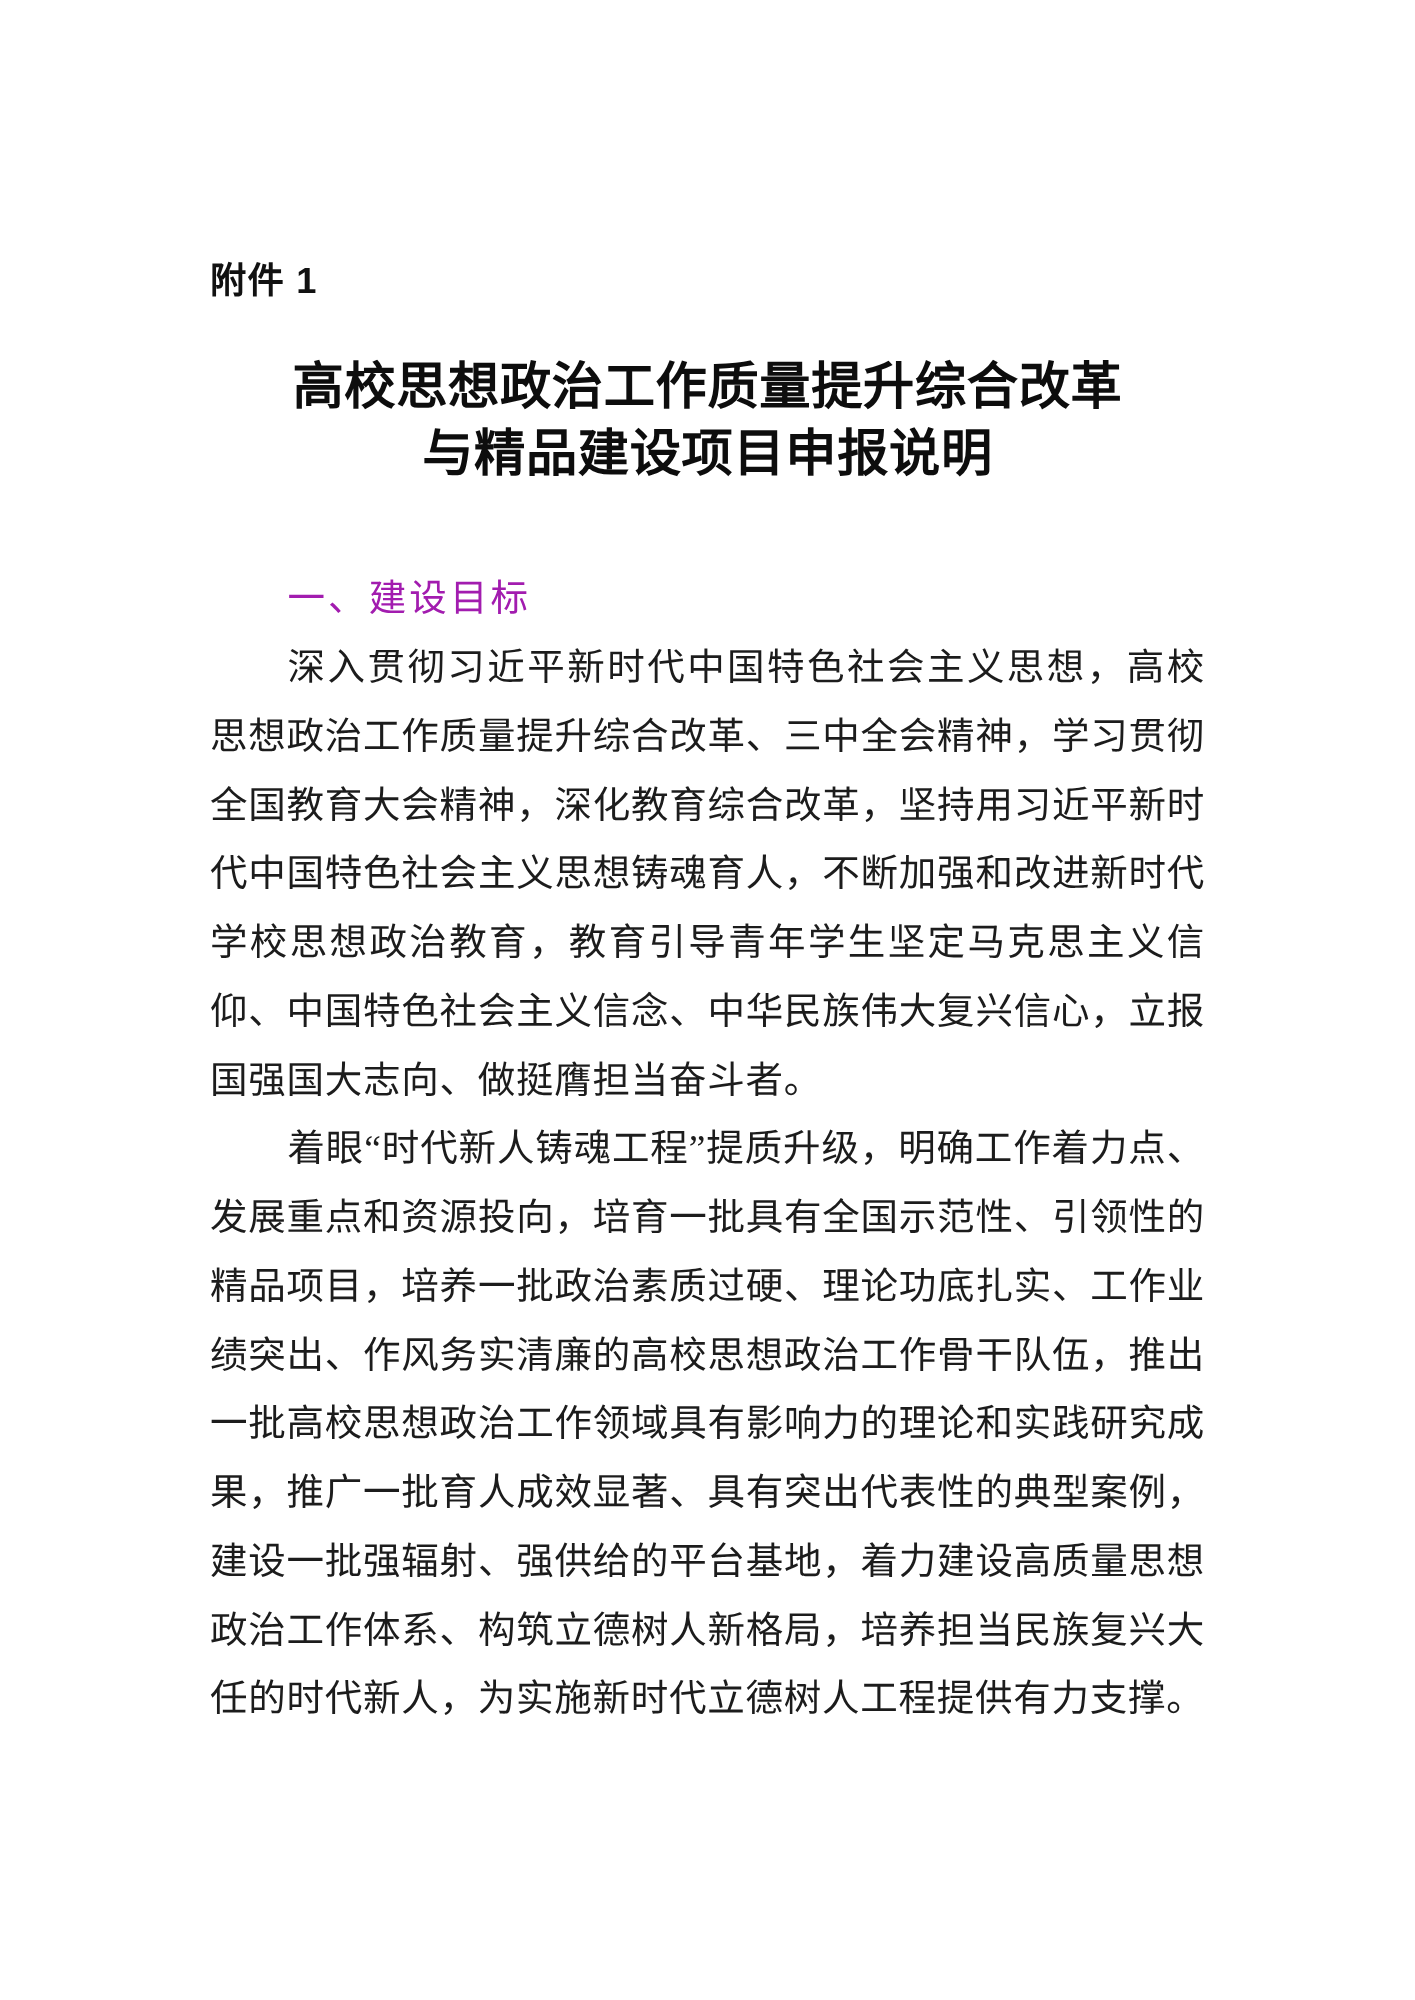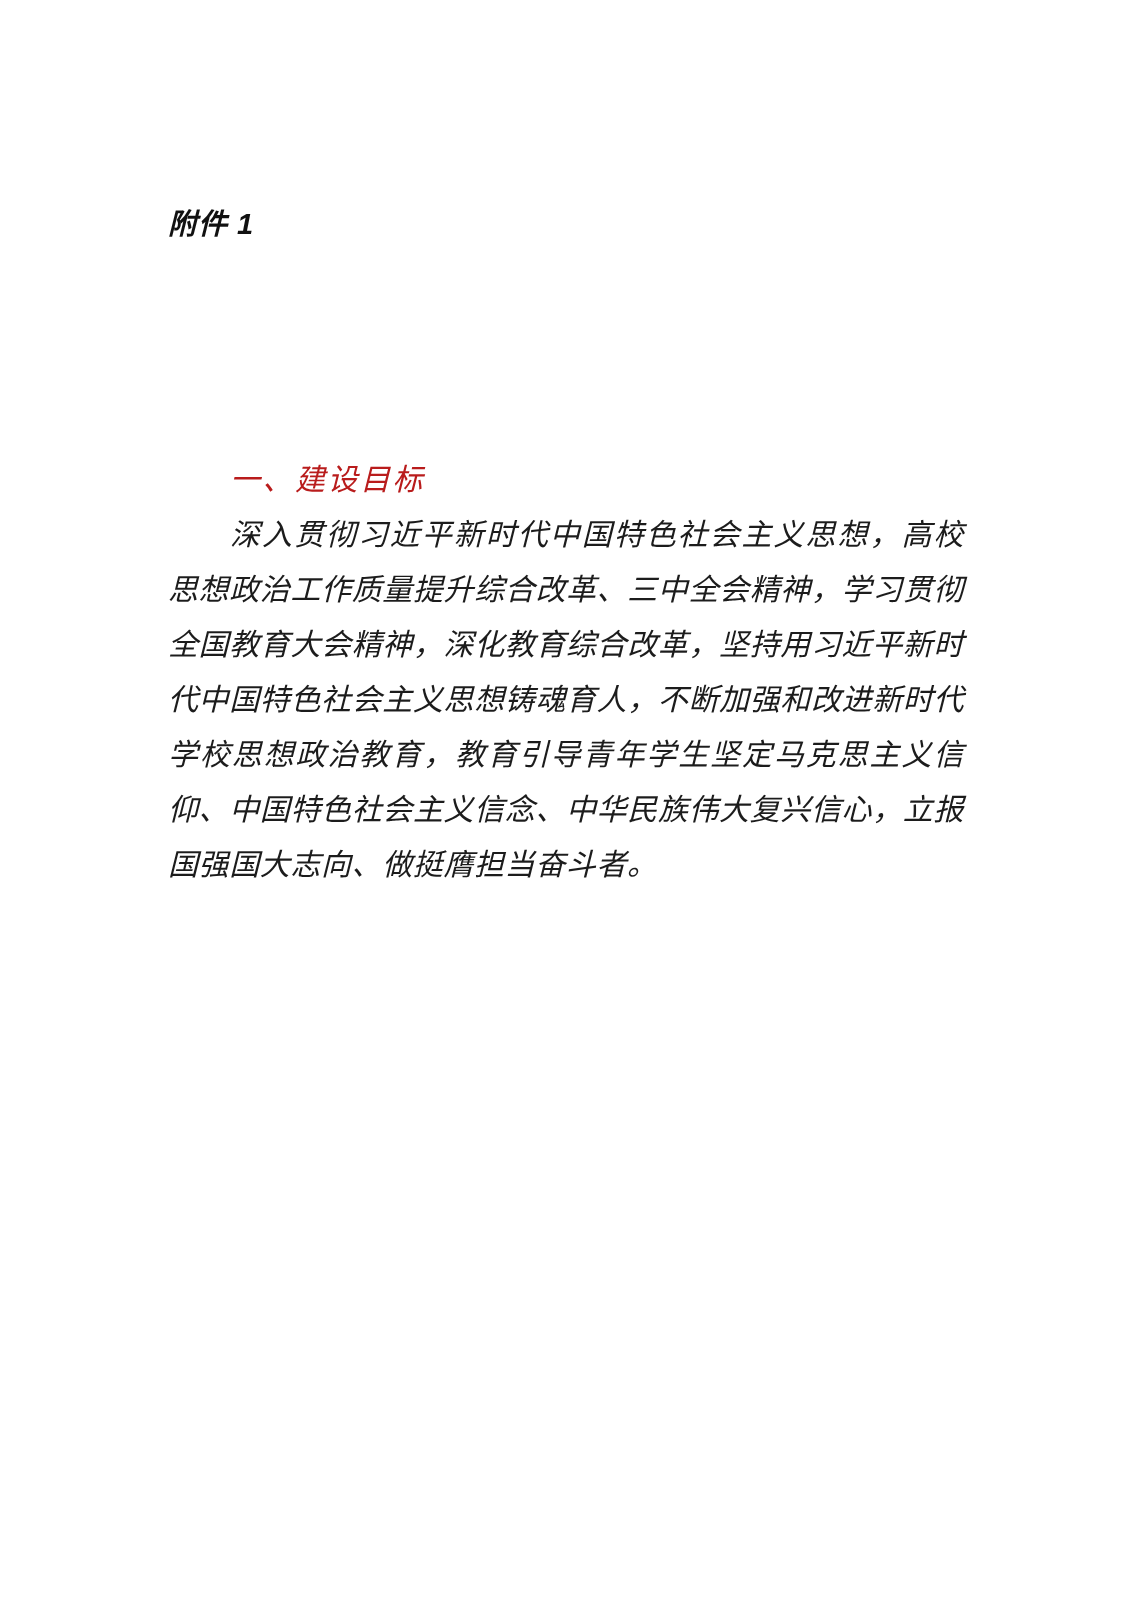--- a/index.html
+++ b/index.html
@@ -11,21 +11,20 @@
 
   .page {
     position: relative;
     width: 1132px;
     height: 1396px;
     background: #ffffff;
     overflow: hidden;
     font-family: "Liberation Serif", "DejaVu Serif", serif;
     color: #1a1a1a;
     box-sizing: border-box;
-    font-style: italic;
   }
 
   
   .attachment-label {
     position: absolute;
     left: 168px;
     top: 200px;
     font-family: "Liberation Sans", "DejaVu Sans", sans-serif;
     font-weight: bold;
     font-size: 29px;
@@ -60,21 +59,21 @@
     top: 452px;
     width: 796px;
   }
 
   .section-heading {
     font-family: "Liberation Serif", "DejaVu Serif", serif;
     font-size: 30px;
     line-height: 55px;
     letter-spacing: 2.5px;
     text-indent: 62px;
-    color: #b91c1c;
+    color: #a21caf;
     white-space: pre;
   }
 
   .body-paragraph {
     font-family: "Liberation Serif", "DejaVu Serif", serif;
     font-size: 30px;
     line-height: 55px;
     text-align: justify;
     text-align-last: left;
     text-justify: inter-character;
@@ -98,25 +97,30 @@
     white-space: pre;
   }
 </style>
 </head>
 <body>
 
 <div class="page">
 
   <div class="attachment-label">附件 1</div>
 
+  <div class="doc-title">
+    <span class="title-line">高校思想政治工作质量提升综合改革</span>
+    <span class="title-line">与精品建设项目申报说明</span>
+  </div>
 
   <div class="body-block">
 
     <div class="section-heading">一、建设目标</div>
 
     <p class="body-paragraph">深入贯彻习近平新时代中国特色社会主义思想，高校思想政治工作质量提升综合改革、三中全会精神，学习贯彻全国教育大会精神，深化教育综合改革，坚持用习近平新时代中国特色社会主义思想铸魂育人，不断加强和改进新时代学校思想政治教育，教育引导青年学生坚定马克思主义信仰、中国特色社会主义信念、中华民族伟大复兴信心，立报国强国大志向、做挺膺担当奋斗者。</p>
 
+    <p class="body-paragraph">着眼“时代新人铸魂工程”提质升级，明确工作着力点、发展重点和资源投向，培育一批具有全国示范性、引领性的精品项目，培养一批政治素质过硬、理论功底扎实、工作业绩突出、作风务实清廉的高校思想政治工作骨干队伍，推出一批高校思想政治工作领域具有影响力的理论和实践研究成果，推广一批育人成效显著、具有突出代表性的典型案例，建设一批强辐射、强供给的平台基地，着力建设高质量思想政治工作体系、构筑立德树人新格局，培养担当民族复兴大任的时代新人，为实施新时代立德树人工程提供有力支撑。</p>
 
   </div>
 
   <div class="page-footer">— 1 —</div>
 
 </div>
 
 </body></html>

